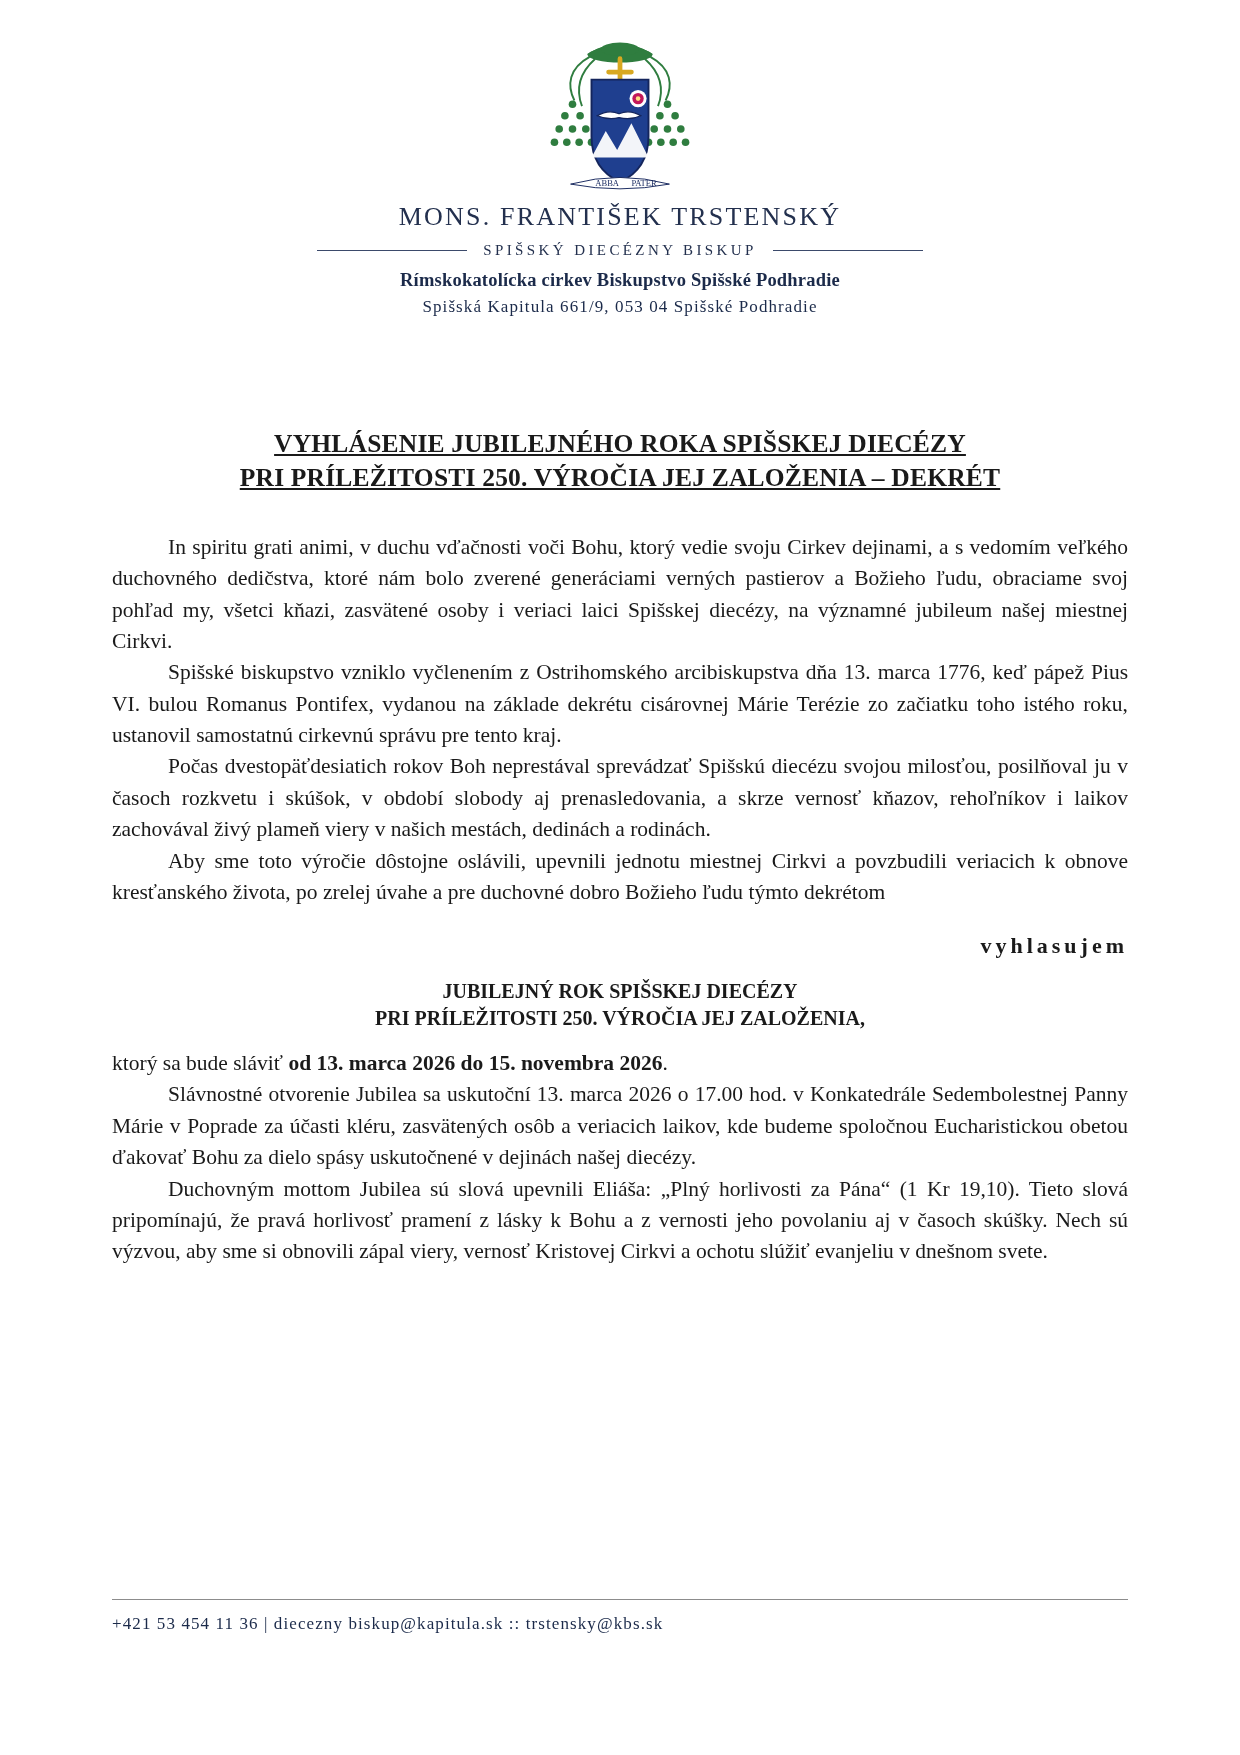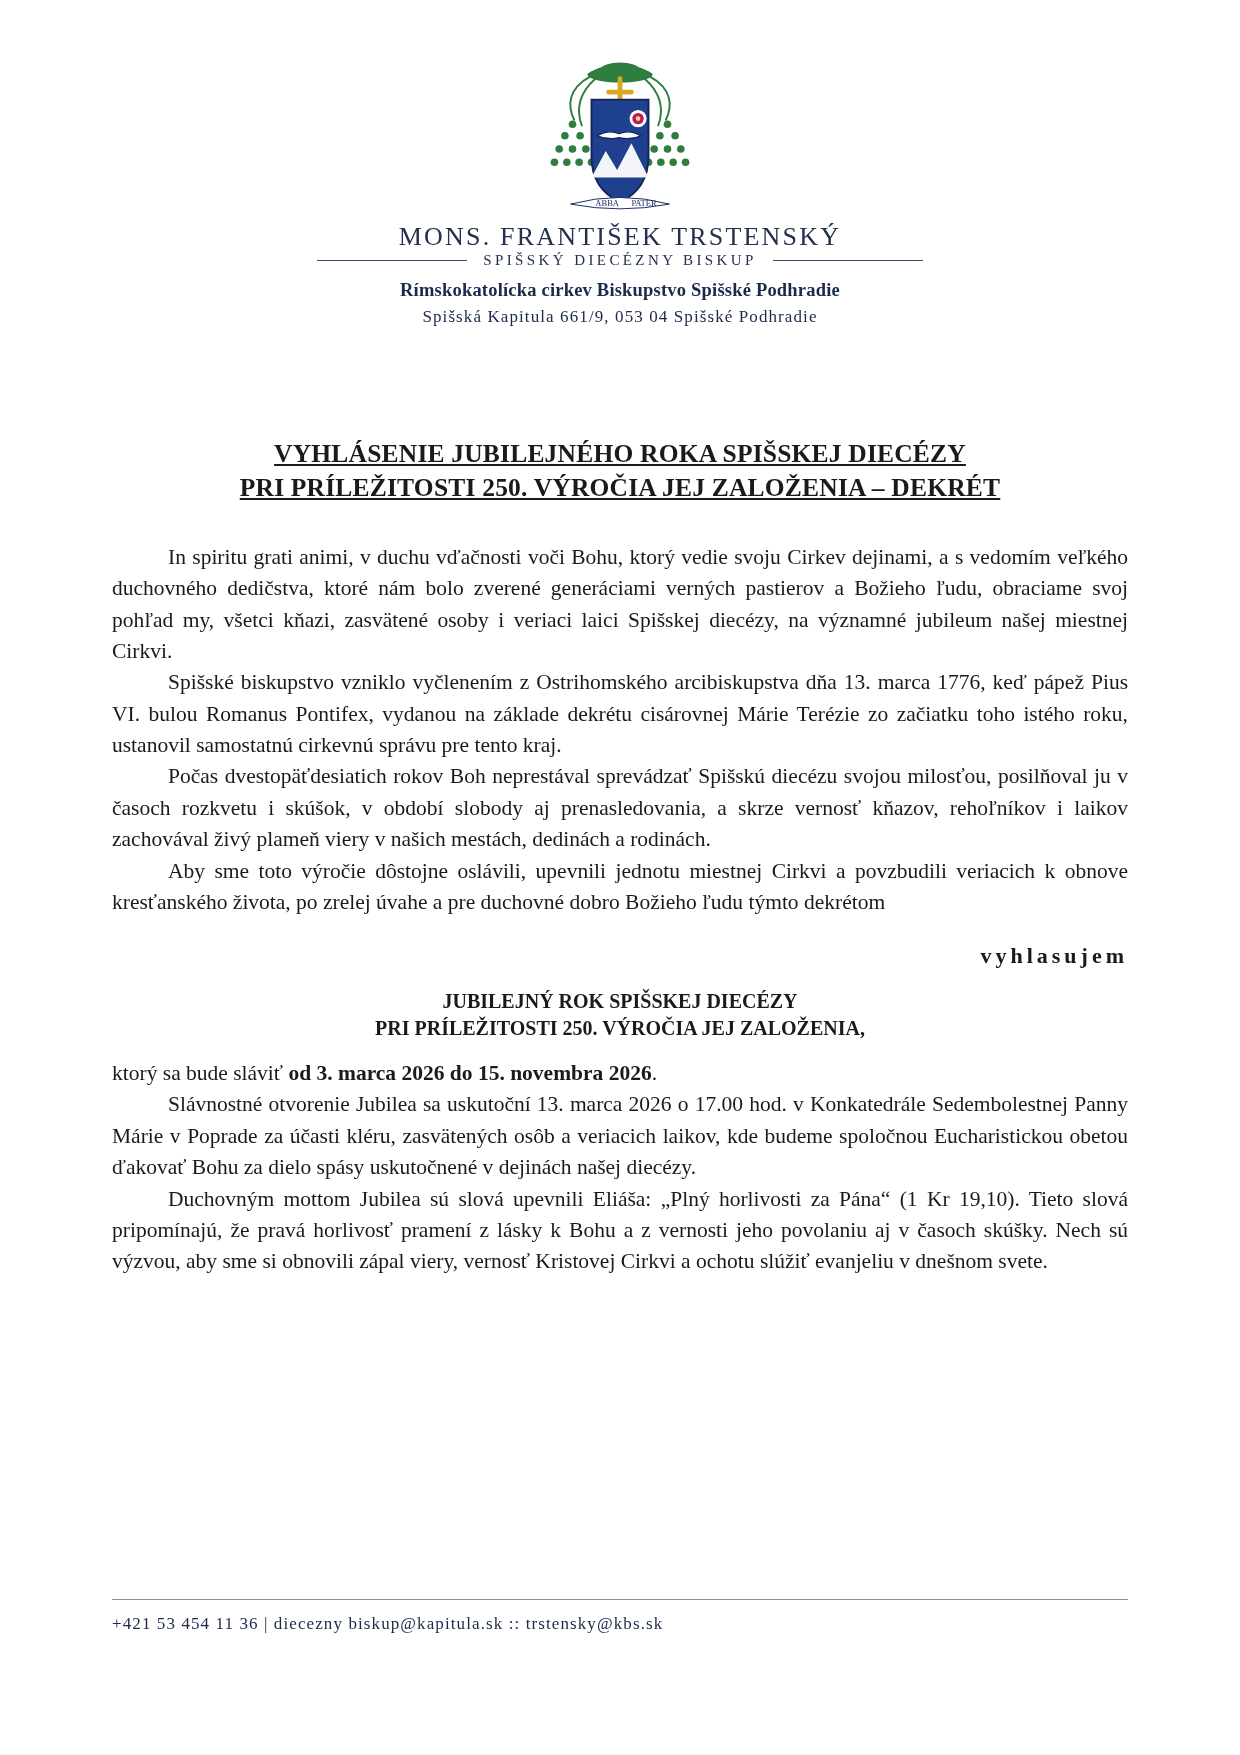--- a/index.html
+++ b/index.html
@@ -12,21 +12,21 @@
     height: 1755px;
     font-family: "Liberation Serif", serif;
     color: #1a1a1a;
     position: relative;
     overflow: hidden;
   }
   .page {
     width: 1240px;
     height: 1726px;
     box-sizing: border-box;
-    padding: 44px 112px 0 112px;
+    padding: 24px 112px 0 112px;
     position: relative;
   }
 
   
   .letterhead {
     text-align: center;
   }
   .coat-of-arms {
     width: 190px;
     height: 172px;
@@ -39,20 +39,21 @@
     letter-spacing: 2.2px;
     color: #23304e;
     margin-top: 6px;
     white-space: nowrap;
   }
   .title-rule-row {
     display: flex;
     align-items: center;
     justify-content: center;
     gap: 16px;
+    margin-top: 10px;
   }
   .title-rule-row .rule {
     height: 1px;
     background: #3b4a6b;
     width: 150px;
   }
   .bishop-role {
     font-size: 15px;
     letter-spacing: 3.4px;
     color: #23304e;
@@ -230,21 +231,21 @@
     <p>Aby sme toto výročie dôstojne oslávili, upevnili jednotu miestnej Cirkvi a povzbudili veriacich k obnove kresťanského života, po zrelej úvahe a pre duchovné dobro Božieho ľudu týmto dekrétom</p>
 
     <div class="declare-block">
       <div class="declare-word">vyhlasujem</div>
       <div class="declare-title">
         <div>JUBILEJNÝ ROK SPIŠSKEJ DIECÉZY</div>
         <div>PRI PRÍLEŽITOSTI 250. VÝROČIA JEJ ZALOŽENIA,</div>
       </div>
     </div>
 
-    <p class="noindent"><span>ktorý sa bude sláviť </span><span class="bd">od 3. marca 2026 do 15. novembra 2026</span><span>.</span></p>
+    <p class="noindent"><span>ktorý sa bude sláviť </span><span class="bd">od 13. marca 2026 do 15. novembra 2026</span><span>.</span></p>
 
     <p>Slávnostné otvorenie Jubilea sa uskutoční 13. marca 2026 o 17.00 hod. v Konkatedrále Sedembolestnej Panny Márie v Poprade za účasti kléru, zasvätených osôb a veriacich laikov, kde budeme spoločnou Eucharistickou obetou ďakovať Bohu za dielo spásy uskutočnené v dejinách našej diecézy.</p>
 
     <p><span>Duchovným mottom Jubilea sú slová upevnili Eliáša: „</span><span class="it">Plný horlivosti za Pána</span><span>“ (1 Kr 19,10). Tieto slová pripomínajú, že pravá horlivosť pramení z lásky k Bohu a z vernosti jeho povolaniu aj v časoch skúšky. Nech sú výzvou, aby sme si obnovili zápal viery, vernosť Kristovej Cirkvi a ochotu slúžiť evanjeliu v dnešnom svete.</span></p>
   </div>
 
   <div class="footer">
     <div class="footer-rule"></div>
     <div class="footer-text">+421 53 454 11 36 | diecezny biskup@kapitula.sk :: trstensky@kbs.sk</div>
   </div>

